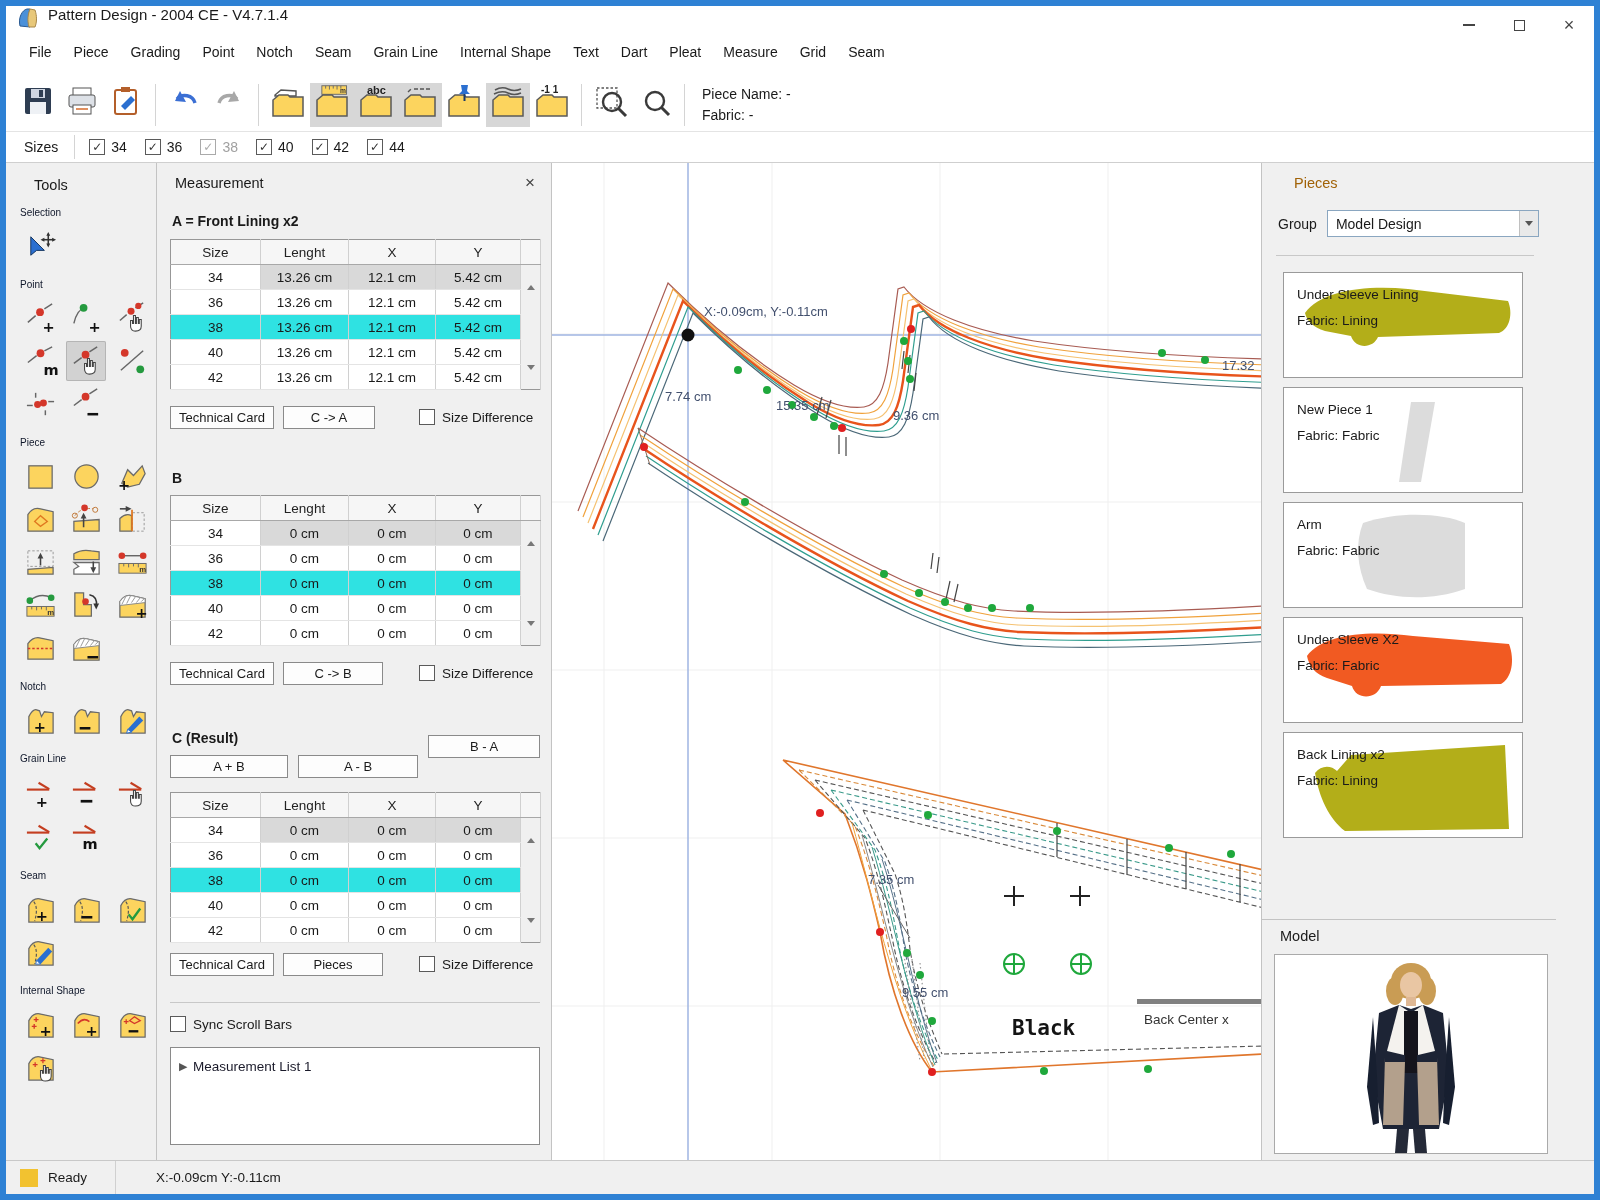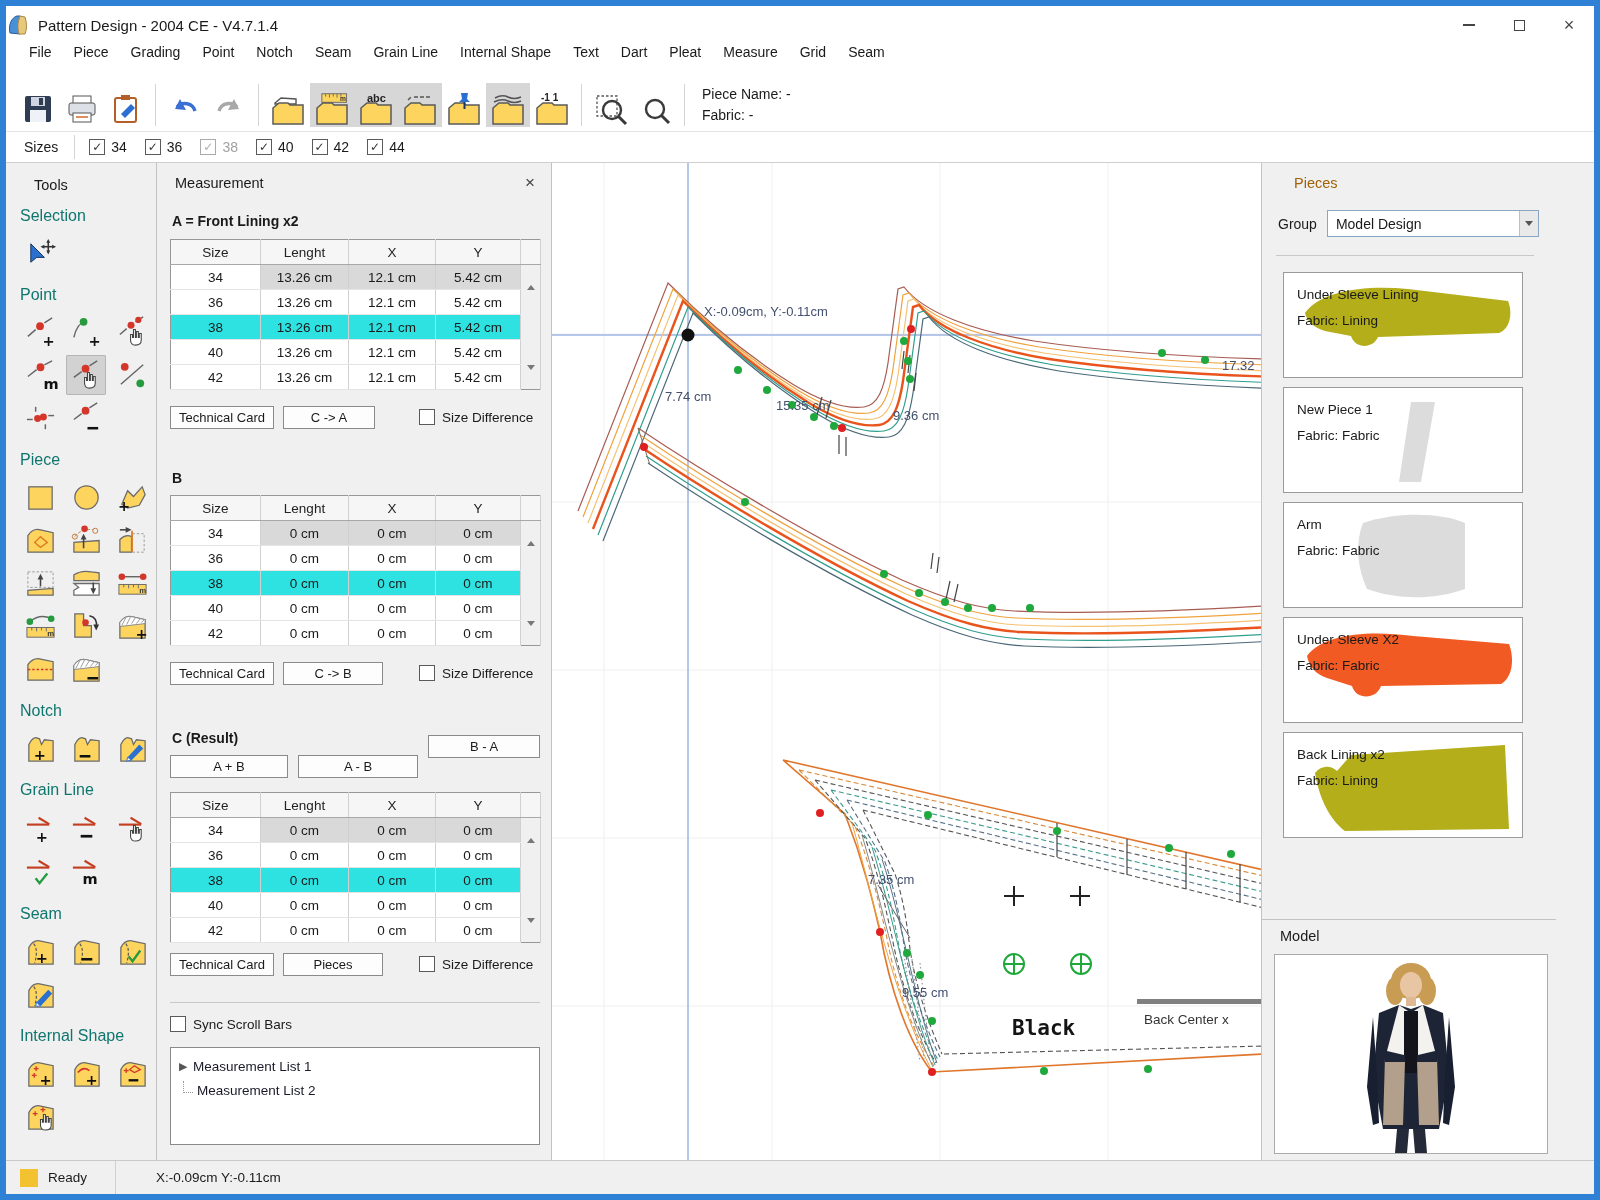--- a/index.html
+++ b/index.html
@@ -1,49 +1,49 @@
 <!DOCTYPE html>
 <html><head>
 <meta charset="utf-8">
 <style>
 *{box-sizing:border-box;margin:0;padding:0}
 body{font-family:"Liberation Sans","DejaVu Sans",sans-serif;background:#888;-webkit-font-smoothing:antialiased}
 .win{position:relative;width:1600px;height:1200px;background:#fff;border:6px solid #2e81d4;overflow:hidden}
 
-.titlebar{height:38px;display:flex;align-items:center;background:#fff;}
+.titlebar{height:38px;display:flex;align-items:flex-start;background:#fff;padding-left:10px}
 .apptitle{font-size:15px;color:#1a1a1a;margin-left:8px}
 .winbtns{margin-left:auto;display:flex;height:100%}
 .wbtn{width:50px;display:flex;align-items:center;justify-content:center;color:#444;font-size:15px}
 .wb-min i{display:block;width:12px;height:1.5px;background:#444}
 .wb-max i{display:block;width:11px;height:11px;border:1.5px solid #444}
 .wb-close{font-size:18px}
 
 .menubar{height:34px;display:flex;align-items:flex-start;padding-left:12px;background:#fff}
 .mitem{padding:0 11px;font-size:14px;color:#1a1a1a}
 
 .toolbar{height:54px;display:flex;align-items:center;background:#fff;padding-left:10px;border-bottom:1px solid #e4e4e4}
-.tbi{width:44px;height:44px;display:flex;align-items:flex-end;justify-content:center}
+.tbi{width:44px;height:44px;display:flex;align-items:flex-start;justify-content:center}
 .tbi svg{width:36px;height:36px;overflow:visible}
 .vsep{width:1px;height:42px;background:#d4d4d4;margin:0 7px}
 .pgroup{display:flex;background:#d7d7d7}
 .tb-info{margin-left:10px;font-size:14px;color:#1a1a1a;line-height:1.45}
 
 .sizesbar{height:31px;display:flex;align-items:center;background:#fff;border-bottom:1px solid #cfcfcf;padding-left:18px}
 .sizes-label{font-size:14px;color:#1a1a1a;margin-right:16px}
 .szsep{width:1px;height:24px;background:#d4d4d4;margin-right:14px}
 .szitem{display:flex;align-items:center;margin-right:18px}
 .cb{width:16px;height:16px;border:1px solid #5a5a5a;background:#fff;display:flex;align-items:center;justify-content:center;font-size:12px;color:#333;margin-right:6px}
 .szitem span.lbl{font-size:14px;color:#1a1a1a}
 .szitem.dis .cb{border-color:#aaa;color:#aaa}
 .szitem.dis span.lbl{color:#a0a0a0}
 
 .main{display:flex;height:997px;background:#f0f0f0}
 .tools-panel{width:151px;background:#f0f0f0;border-right:1px solid #c3c3c3;padding:10px 0 0 14px;overflow:hidden}
 .panel-title{font-size:14.5px;color:#1a1a1a;margin:4px 0 14px 14px}
-.sect{font-size:16px;color:#0f766e;margin:10px 0 8px 0}
+.sect{font-size:10px;color:#0f172a;margin:10px 0 8px 0}
 .ti{width:40px;height:40px;display:inline-flex;align-items:center;justify-content:center;vertical-align:top;margin:0 2px 3px 0;border-radius:2px}
 .ti svg{width:33px;height:33px;overflow:visible}
 .ti.sel{background:#d2d2d2;box-shadow:0 0 0 1px #b5b5b5 inset}
 .pl{stroke:#666;stroke-width:1.5}
 .sy{font:bold 15px "DejaVu Sans",sans-serif;fill:#111}
 
 .meas-panel{position:relative;width:395px;background:#f0f0f0;border-right:1px solid #c3c3c3;overflow:hidden}
 .meas-title{position:absolute;top:12px;left:18px;font-size:14.5px;color:#1a1a1a}
 .meas-close{position:absolute;top:10px;right:16px;font-size:17px;color:#444}
 .msect-title{position:absolute;left:15px;font-size:14px;font-weight:bold;color:#1a1a1a}
@@ -767,24 +767,20 @@
 
       <div class="mdivider" style="top:839px"></div>
       <div class="chkrow" style="top:853px;left:13px">
           <span class="cb"></span>
           <span>Sync Scroll Bars</span>
         </div>
       <div class="treebox" style="top:884px">
         <div class="titem">
             <span class="texp">▶</span>
             <span>Measurement List 1</span>
-          </div>
-        <div class="titem">
-            <span class="telbow"></span>
-            <span>Measurement List 2</span>
           </div>
       </div>
     </div>
 
     <div class="canvas">
       <svg width="710" height="997" viewBox="0 0 710 997">
 
         <g stroke="#efefef" stroke-width="1">
           <line x1="52" y1="0" x2="52" y2="997"></line>
             <line x1="220" y1="0" x2="220" y2="997"></line>

